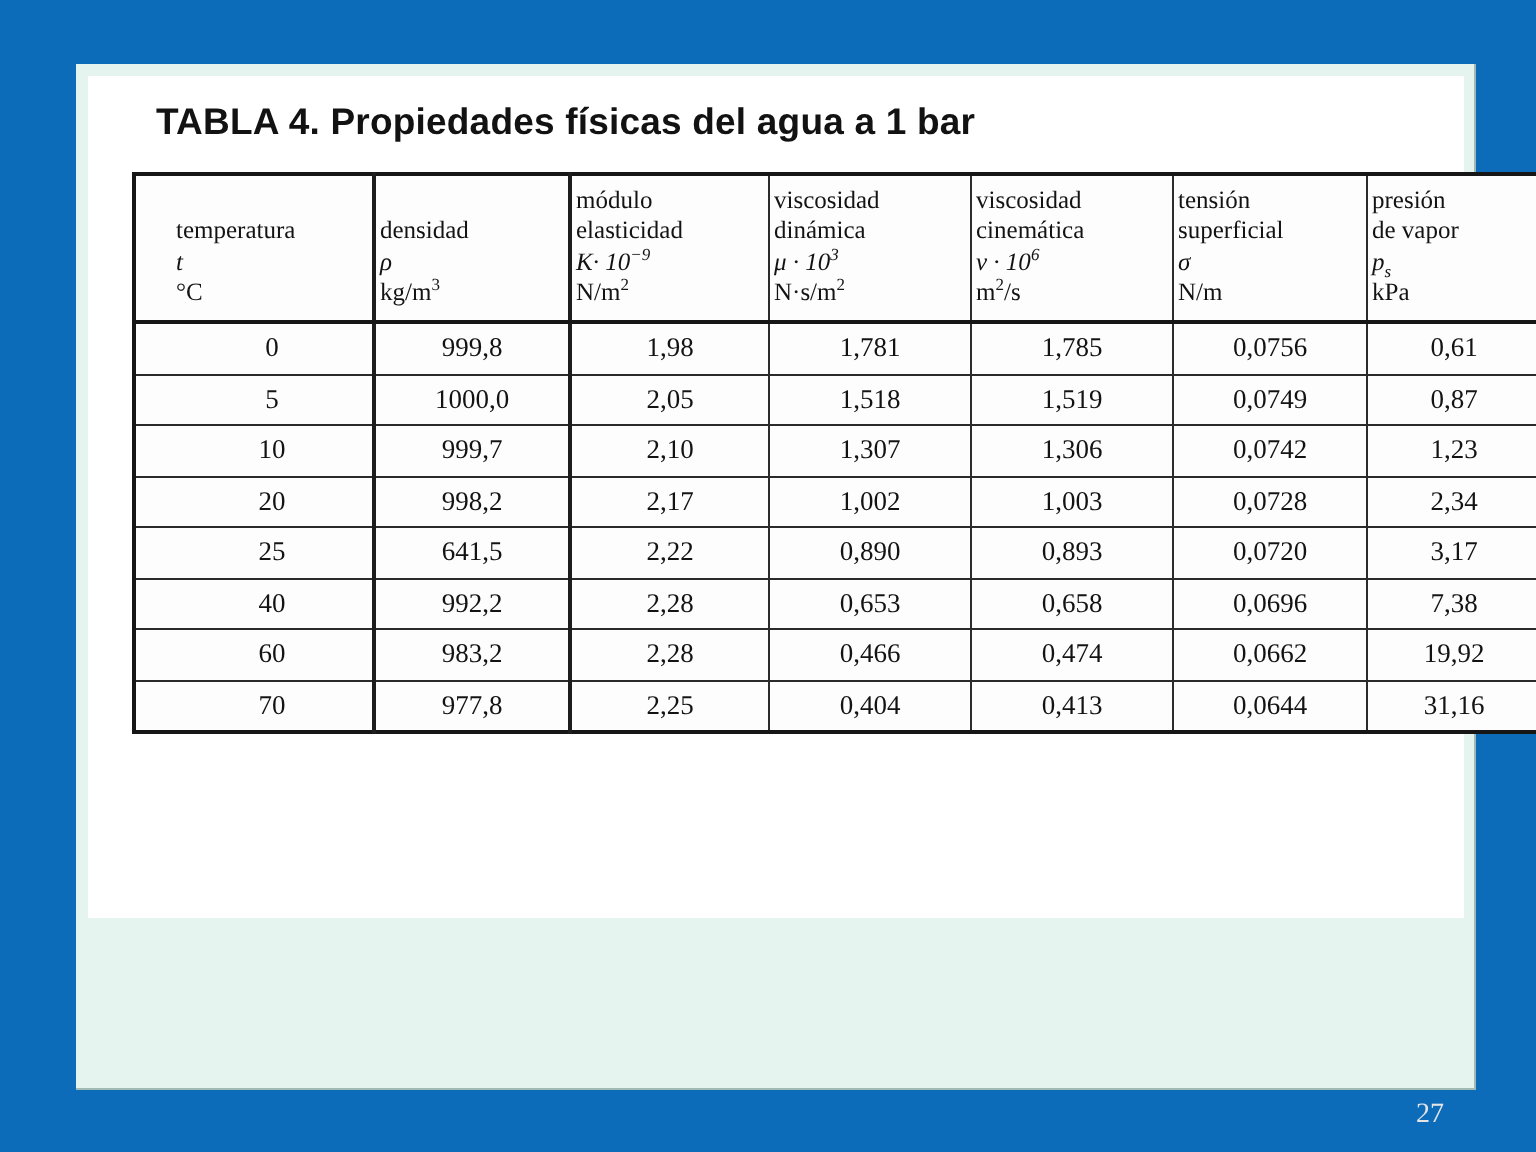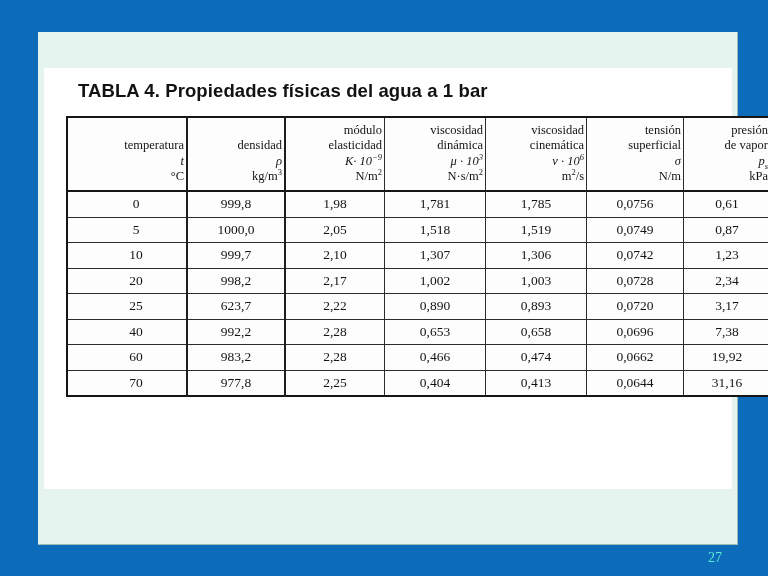--- a/index.html
+++ b/index.html
@@ -38,21 +38,20 @@
 
   
   #card {
     position: absolute;
     left: 44px;
     top: 38px;
     width: 688px;
     height: 421px;
     background: #ffffff;
     box-sizing: border-box;
-    margin-top: 30px;
   }
 
   #doc-title {
     position: absolute;
     left: 34px;
     top: 12px;
     font-family: "Liberation Sans", "DejaVu Sans", sans-serif;
     font-weight: bold;
     font-size: 18.5px;
     letter-spacing: 0.1px;
@@ -83,21 +82,21 @@
   table.props {
     border: 2px solid #161616;
   }
 
   table.props th {
     font-weight: normal;
     font-size: 12.5px;
     line-height: 1.22;
     padding: 5px 2px 6px 2px;
     vertical-align: bottom;
-    text-align: right;
+    text-align: left;
   }
   
   table.props thead th {
     border-bottom: 2px solid #161616;
   }
 
   table.props td {
     font-size: 13.5px;
     text-align: center;
     padding: 2px 2px 2.5px 2px;
@@ -116,21 +115,21 @@
   sup { font-size: 0.68em; vertical-align: super; line-height: 0; }
   sub { font-size: 0.68em; vertical-align: sub; line-height: 0; }
   .ital { font-style: italic; }
 
   #slide-number {
     position: absolute;
     right: 46px;
     bottom: 10px;
     font-family: "Liberation Serif", "DejaVu Serif", serif;
     font-size: 14px;
-    color: #5eead4;
+    color: #e5e5e5;
   }
 </style>
 </head>
 <body>
 
 <div id="slide">
 
   <div id="card-mat"></div>
 
   <div id="card">
@@ -223,21 +222,21 @@
               <td class="c0">20</td>
               <td class="c1">998,2</td>
               <td>2,17</td>
               <td>1,002</td>
               <td>1,003</td>
               <td>0,0728</td>
               <td>2,34</td>
             </tr>
             <tr>
               <td class="c0">25</td>
-              <td class="c1">623,7</td>
+              <td class="c1">641,5</td>
               <td>2,22</td>
               <td>0,890</td>
               <td>0,893</td>
               <td>0,0720</td>
               <td>3,17</td>
             </tr>
             <tr>
               <td class="c0">40</td>
               <td class="c1">992,2</td>
               <td>2,28</td>

